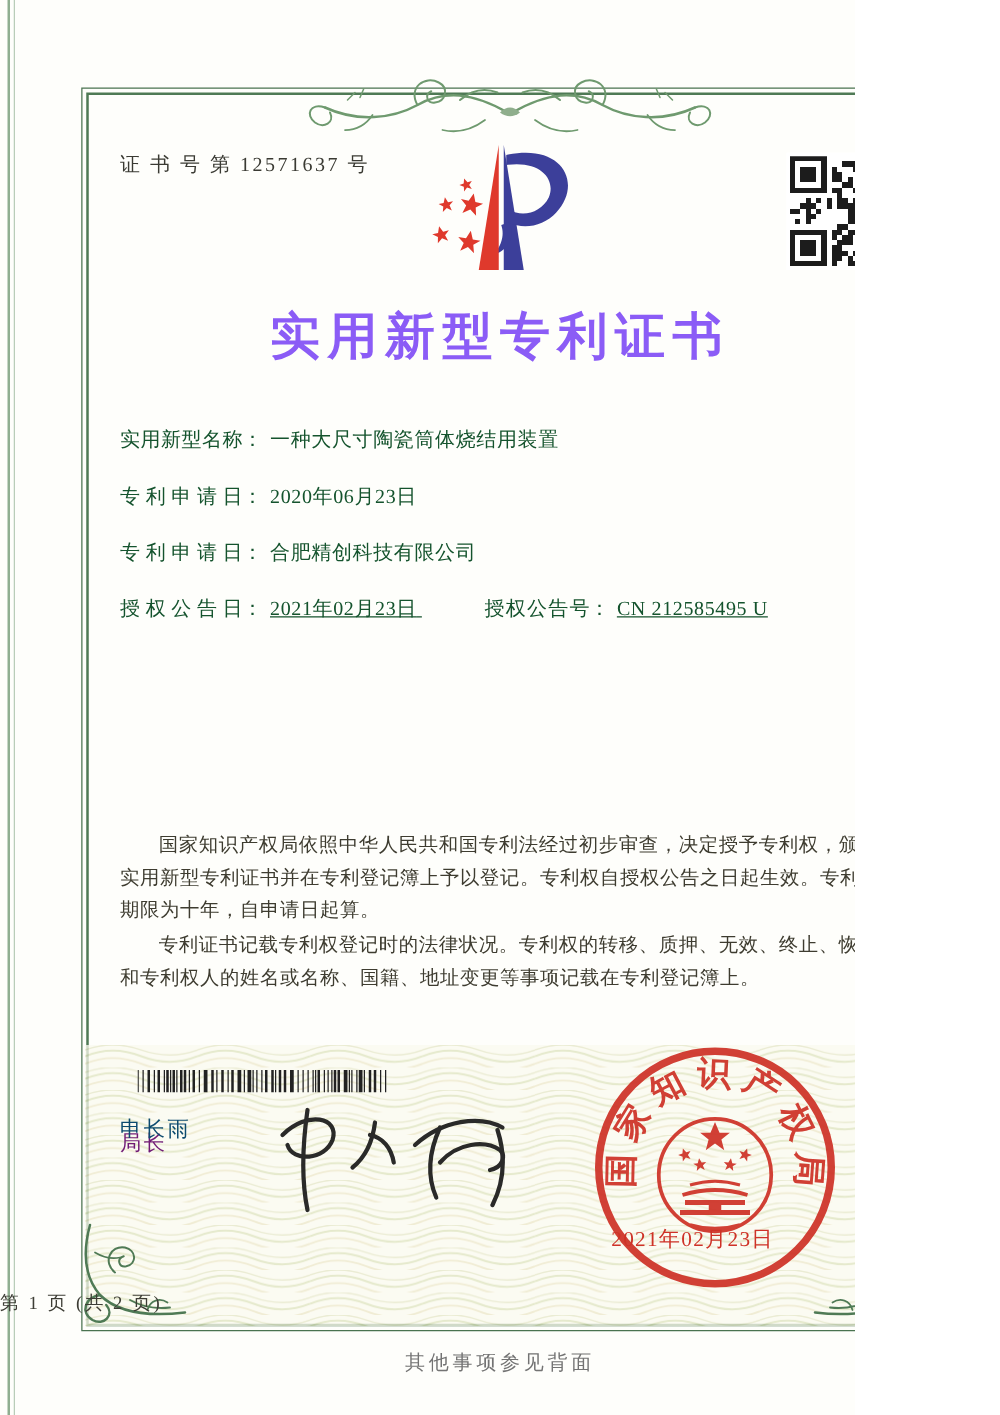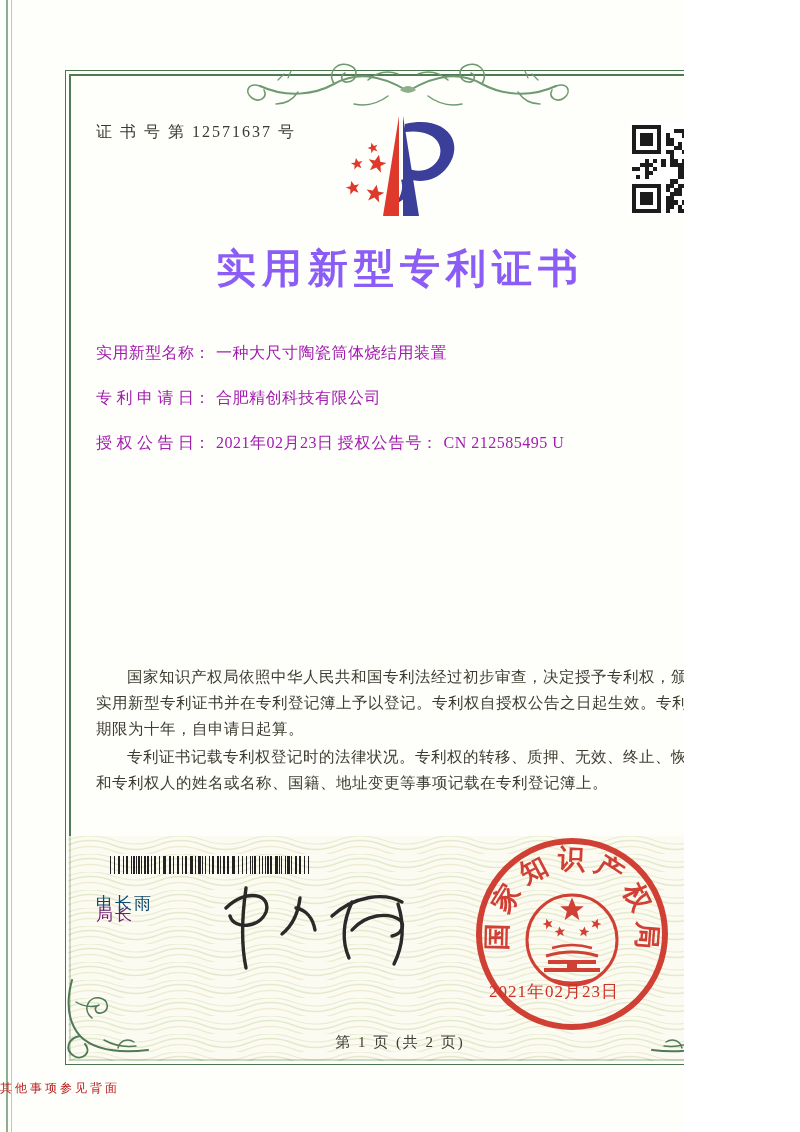--- a/index.html
+++ b/index.html
@@ -19,44 +19,44 @@
   .cert-no{position:absolute;left:96px;top:122px;font-size:16px;letter-spacing:2px;color:#3a3a33;}
   
   .logo{position:absolute;left:343px;top:112px;width:132px;height:108px;}
   
   .qr{position:absolute;left:629px;top:122px;width:94px;height:94px;background:#fff;padding:3px;box-sizing:border-box;}
   .qr svg{display:block;width:100%;height:100%;}
   
   .title{position:absolute;left:0;top:241px;width:800px;text-align:center;
     font-size:40px;font-weight:bold;letter-spacing:6px;color:#8b5cf6;}
   
-  .fields{position:absolute;left:96px;top:341px;width:616px;font-size:16px;color:#a21caf;}
+  .fields{position:absolute;left:96px;top:341px;width:616px;font-size:16px;color:#14532d;text-decoration:underline;}
   .field-row{margin-bottom:21px;line-height:24px;white-space:nowrap;}
   .field-label{display:inline-block;width:98px;text-align:justify;text-align-last:justify;vertical-align:top;}
   .field-colon{display:inline-block;vertical-align:top;}
   .field-value{display:inline-block;vertical-align:top;margin-left:6px;letter-spacing:.5px;white-space:normal;width:480px;}
   .grant-row{white-space:nowrap;}
-  .grant-pair2{}
+  .grant-pair2{margin-left:50px;}
   .grant-pair2 .field-label{width:84px;}
   .grant-value{margin-left:6px;letter-spacing:.5px;}
   
   .body-text{position:absolute;left:96px;top:664px;width:616px;font-size:15.5px;line-height:26px;color:#3e3c30;}
   .body-text p{margin:0 0 2px 0;text-indent:2em;letter-spacing:.5px;}
   
   .barcode{position:absolute;left:110px;top:856px;width:201px;height:18px;}
   
   .sig-title{position:absolute;left:96px;top:903px;font-size:17px;letter-spacing:2px;color:#701a75;}
   .sig-name{position:absolute;left:96px;top:892px;font-size:17px;letter-spacing:2px;color:#0c4a6e;}
   .sig-script{position:absolute;left:212px;top:872px;width:210px;height:110px;}
   
   .seal{position:absolute;left:470px;top:832px;width:204px;height:204px;opacity:.93;}
   .seal-date{position:absolute;left:489px;top:980px;font-size:17px;letter-spacing:1px;color:#ce3227;white-space:nowrap;}
   
-  .pagination{position:absolute;left:0;top:1033px;width:800px;text-align:center;font-size:15px;letter-spacing:2px;color:#3d3d35;}
-  .footer-note{position:absolute;left:0;top:1080px;width:800px;font-size:12px;letter-spacing:3px;color:#b91c1c;}
+  .pagination{position:absolute;left:0;top:1033px;width:800px;font-size:15px;letter-spacing:2px;color:#3d3d35;}
+  .footer-note{position:absolute;left:0;top:1080px;width:800px;text-align:center;font-size:16px;letter-spacing:3px;color:#737373;}
   .deco{position:absolute;pointer-events:none;}
 </style>
 </head>
 <body>
 
 <div id="page">
 
   <div class="edge-line-1"></div>
   <div class="edge-line-2"></div>
 
@@ -367,20 +367,23 @@
       </svg>
   </div>
 
   <div class="title">实用新型专利证书</div>
 
   <div class="fields">
     <div class="field-row">
       <span class="field-label">实用新型名称</span><span class="field-colon">：</span><span class="field-value">一种大尺寸陶瓷筒体烧结用装置</span>
     </div>
     <div class="field-row">
+      <span class="field-label">专利申请日</span><span class="field-colon">：</span><span class="field-value">2020年06月23日</span>
+    </div>
+    <div class="field-row">
       <span class="field-label">专利申请日</span><span class="field-colon">：</span><span class="field-value">合肥精创科技有限公司</span>
     </div>
     <div class="field-row grant-row">
       <span class="field-label">授权公告日</span><span class="field-colon">：</span><span class="grant-value">2021年02月23日</span>
       <span class="grant-pair2"><span class="field-label">授权公告号</span><span class="field-colon">：</span><span class="grant-value">CN 212585495 U</span></span>
     </div>
   </div>
 
   <div class="body-text">
     <p>国家知识产权局依照中华人民共和国专利法经过初步审查，决定授予专利权，颁发实用新型专利证书并在专利登记簿上予以登记。专利权自授权公告之日起生效。专利权期限为十年，自申请日起算。</p>

